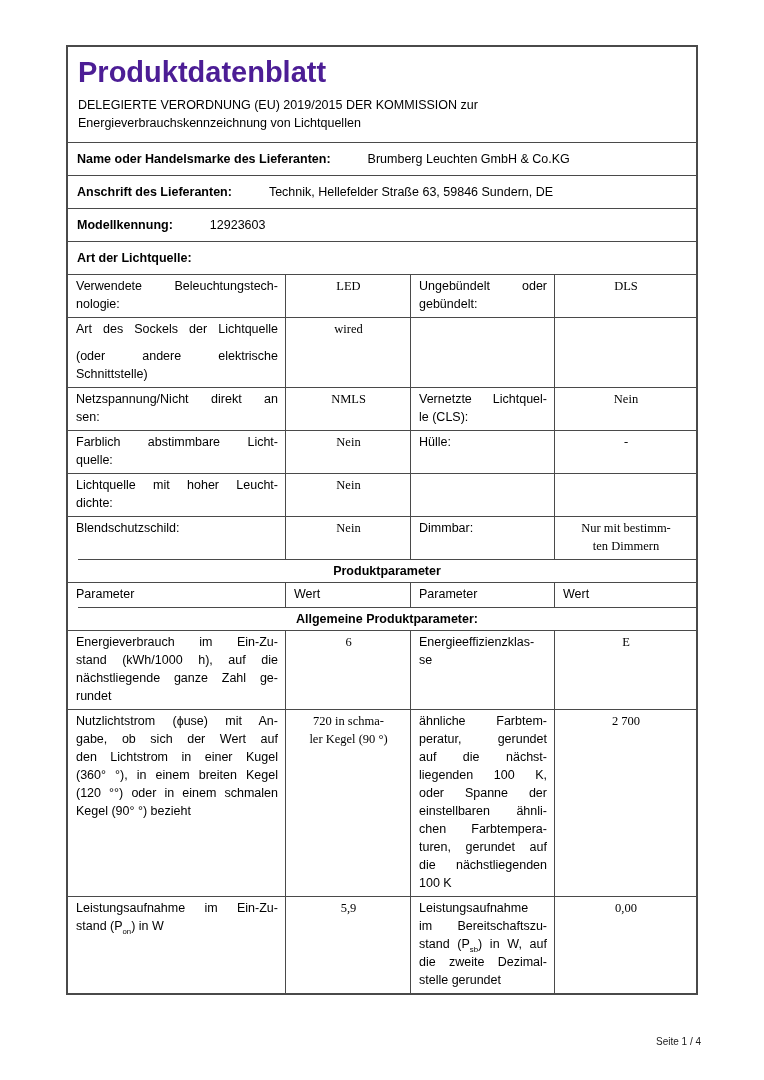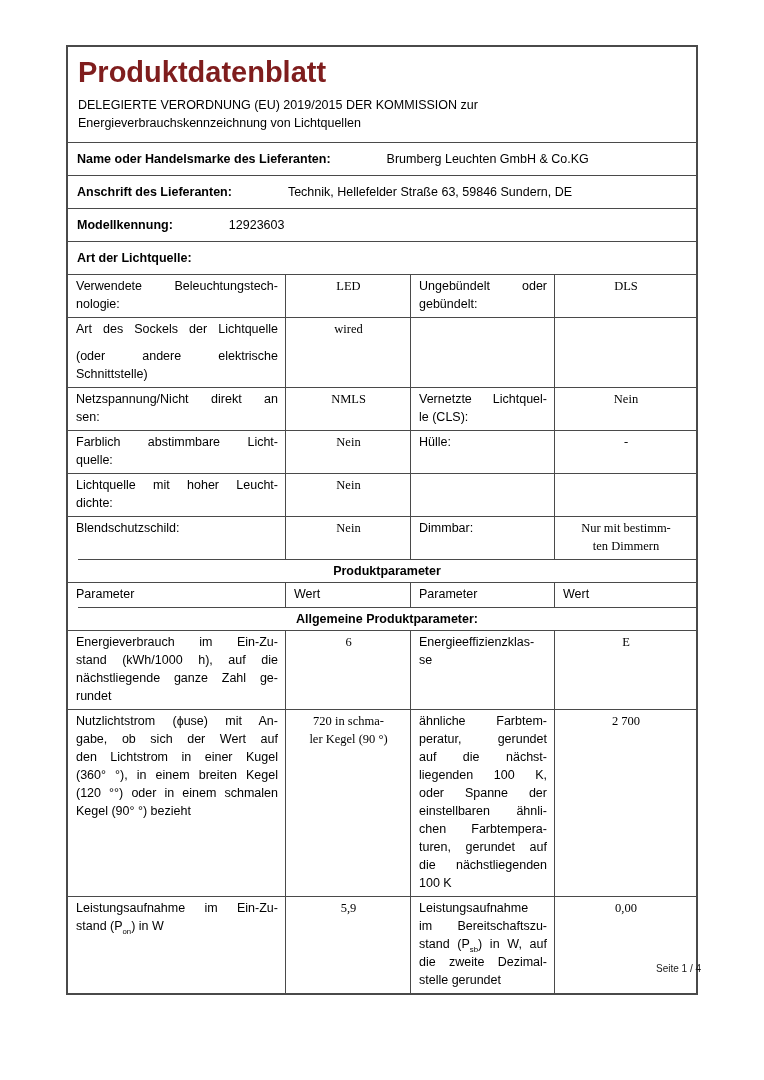--- a/index.html
+++ b/index.html
@@ -35,21 +35,21 @@
     font-weight: bold;
   }
   .doc-subtitle {
     margin-top: 7px;
     white-space: pre-line;
   }
 
   
   .info-row { padding: 7px 9px; }
   .info-label { font-weight: bold; }
-  .info-value { margin-left: 24px; padding-left: 32px; }
+  .info-value { margin-left: 5px; padding-left: 32px; }
 
   
   .section-row {
     padding: 2px 8px;
     font-weight: bold;
     text-align: center;
     margin-left: 10px;
   }
 
   
@@ -71,34 +71,34 @@
     text-align-last: justify;
     min-height: 18px;
   }
   .jline:last-child { text-align-last: left; }
   .jline:empty { min-height: 0; height: 9px; }
 
   sub { font-size: 0.62em; line-height: 0; }
 
   .footer {
     position: absolute;
-    top: 960px;
+    top: 1033px;
     right: 63px;
     font-size: 10px;
     color: #1a1a1a;
   }
 </style>
 </head>
 <body>
 
 <div class="page">
   <div class="doc">
 
     <div class="title-row">
-      <div class="doc-title" style="color: #7f1d1d;">Produktdatenblatt</div>
+      <div class="doc-title" style="color: #4c1d95;">Produktdatenblatt</div>
       <div class="doc-subtitle">DELEGIERTE VERORDNUNG (EU) 2019/2015 DER KOMMISSION zur
 Energieverbrauchskennzeichnung von Lichtquellen</div>
     </div>
 
     <div class="info-row">
       <span class="info-label">Name oder Handelsmarke des Lieferanten:</span><span class="info-value">Brumberg Leuchten GmbH &amp; Co.KG</span>
     </div>
     <div class="info-row">
       <span class="info-label">Anschrift des Lieferanten:</span><span class="info-value">Technik, Hellefelder Straße 63, 59846 Sundern, DE</span>
     </div>

